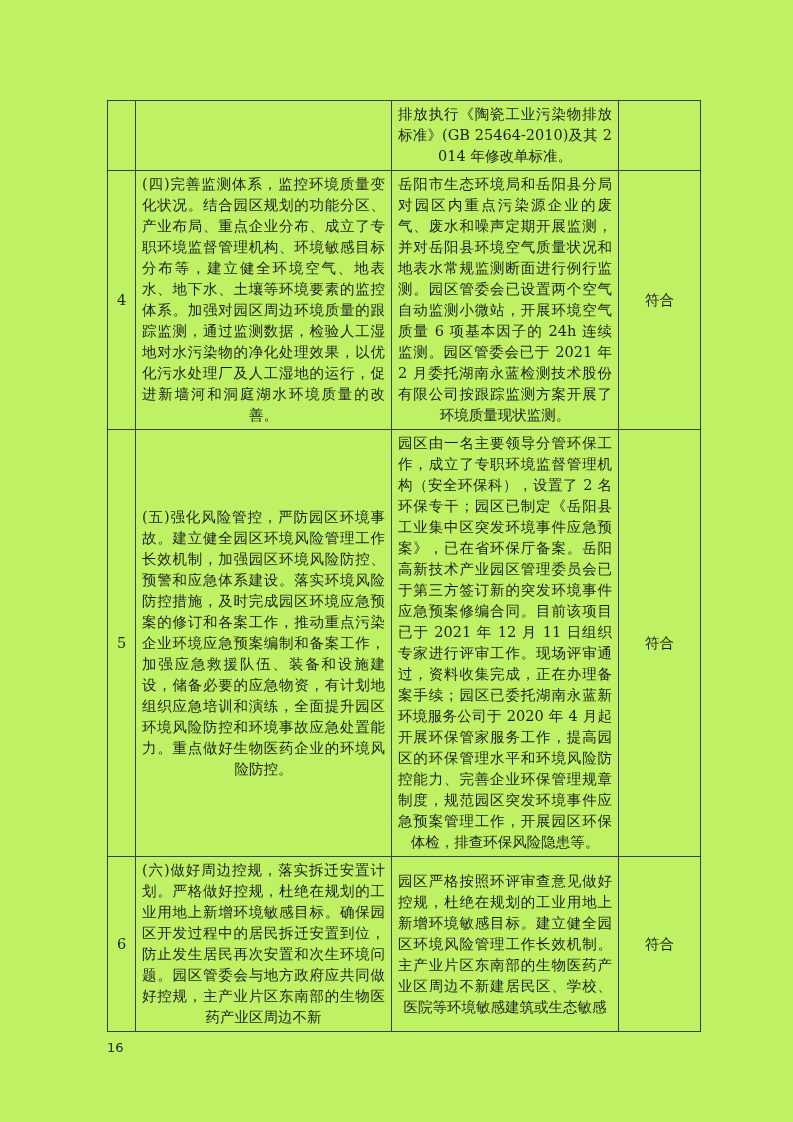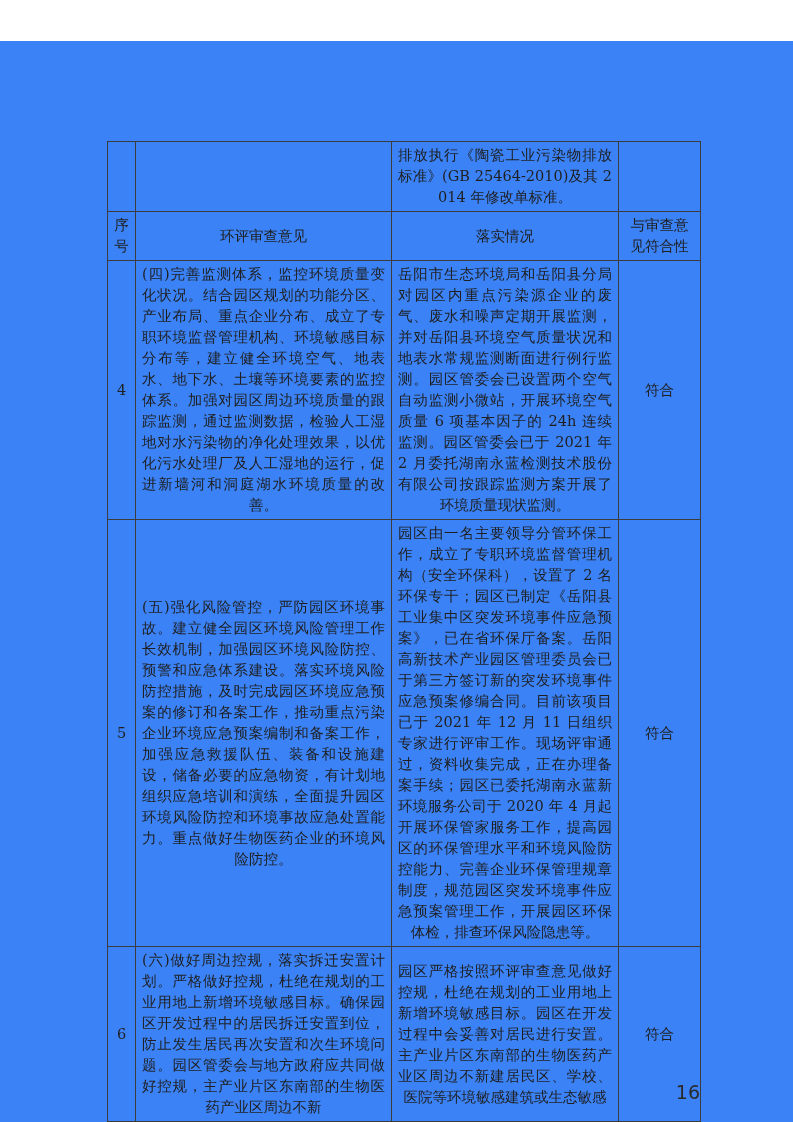--- a/index.html
+++ b/index.html
@@ -11,22 +11,21 @@
     width: 793px;
     height: 1122px;
     position: relative;
     font-family: "DejaVu Serif", serif;
     color: #1f1f1f;
     overflow: hidden;
   }
   .sheet {
     position: absolute;
     inset: 0;
-    background: #3b82f6;
-    margin-top: 41px;
+    background: #bef264;
   }
   table.review {
     position: absolute;
     left: 107px;
     top: 100px;
     width: 593px;
     border-collapse: collapse;
     table-layout: fixed;
   }
   table.review td {
@@ -54,22 +53,22 @@
   td.head-cell {
     text-align: center;
     line-height: 19px;
     font-size: 14.5px;
   }
   .pageno {
     position: absolute;
     left: 107px;
     top: 1040px;
     width: 593px;
-    text-align: right;
-    font-size: 19px;
+    text-align: left;
+    font-size: 13px;
     font-family: "DejaVu Sans", sans-serif;
     color: #2a2a2a;
   }
 </style>
 </head>
 <body>
 
 <div class="sheet">
 
   <table class="review">
@@ -81,45 +80,39 @@
     </colgroup>
 
     <tbody>
         <tr class="row-cont">
       <td class="cell-center"></td>
       <td class="cell-text"></td>
       <td class="cell-text">排放执行《陶瓷工业污染物排放标准》(GB 25464-2010)及其 2014 年修改单标准。</td>
       <td class="cell-center"></td>
     </tr>
 
-    <tr class="row-head">
-      <td class="head-cell">序号</td>
-      <td class="head-cell">环评审查意见</td>
-      <td class="head-cell">落实情况</td>
-      <td class="head-cell">与审查意见符合性</td>
-    </tr>
 
     <tr class="row-4">
       <td class="cell-center">4</td>
       <td class="cell-text">(四)完善监测体系，监控环境质量变化状况。结合园区规划的功能分区、产业布局、重点企业分布、成立了专职环境监督管理机构、环境敏感目标分布等，建立健全环境空气、地表水、地下水、土壤等环境要素的监控体系。加强对园区周边环境质量的跟踪监测，通过监测数据，检验人工湿地对水污染物的净化处理效果，以优化污水处理厂及人工湿地的运行，促进新墙河和洞庭湖水环境质量的改善。</td>
       <td class="cell-text">岳阳市生态环境局和岳阳县分局对园区内重点污染源企业的废气、废水和噪声定期开展监测，并对岳阳县环境空气质量状况和地表水常规监测断面进行例行监测。园区管委会已设置两个空气自动监测小微站，开展环境空气质量 6 项基本因子的 24h 连续监测。园区管委会已于 2021 年 2 月委托湖南永蓝检测技术股份有限公司按跟踪监测方案开展了环境质量现状监测。</td>
       <td class="cell-center">符合</td>
     </tr>
 
     <tr class="row-5">
       <td class="cell-center">5</td>
       <td class="cell-text">(五)强化风险管控，严防园区环境事故。建立健全园区环境风险管理工作长效机制，加强园区环境风险防控、预警和应急体系建设。落实环境风险防控措施，及时完成园区环境应急预案的修订和各案工作，推动重点污染企业环境应急预案编制和备案工作，加强应急救援队伍、装备和设施建设，储备必要的应急物资，有计划地组织应急培训和演练，全面提升园区环境风险防控和环境事故应急处置能力。重点做好生物医药企业的环境风险防控。</td>
       <td class="cell-text">园区由一名主要领导分管环保工作，成立了专职环境监督管理机构（安全环保科），设置了 2 名环保专干；园区已制定《岳阳县工业集中区突发环境事件应急预案》，已在省环保厅备案。岳阳高新技术产业园区管理委员会已于第三方签订新的突发环境事件应急预案修编合同。目前该项目已于 2021 年 12 月 11 日组织专家进行评审工作。现场评审通过，资料收集完成，正在办理备案手续；园区已委托湖南永蓝新环境服务公司于 2020 年 4 月起开展环保管家服务工作，提高园区的环保管理水平和环境风险防控能力、完善企业环保管理规章制度，规范园区突发环境事件应急预案管理工作，开展园区环保体检，排查环保风险隐患等。</td>
       <td class="cell-center">符合</td>
     </tr>
 
     <tr class="row-6">
       <td class="cell-center">6</td>
       <td class="cell-text">(六)做好周边控规，落实拆迁安置计划。严格做好控规，杜绝在规划的工业用地上新增环境敏感目标。确保园区开发过程中的居民拆迁安置到位，防止发生居民再次安置和次生环境问题。园区管委会与地方政府应共同做好控规，主产业片区东南部的生物医药产业区周边不新</td>
-      <td class="cell-text">园区严格按照环评审查意见做好控规，杜绝在规划的工业用地上新增环境敏感目标。园区在开发过程中会妥善对居民进行安置。主产业片区东南部的生物医药产业区周边不新建居民区、学校、医院等环境敏感建筑或生态敏感</td>
+      <td class="cell-text">园区严格按照环评审查意见做好控规，杜绝在规划的工业用地上新增环境敏感目标。建立健全园区环境风险管理工作长效机制。主产业片区东南部的生物医药产业区周边不新建居民区、学校、医院等环境敏感建筑或生态敏感</td>
       <td class="cell-center">符合</td>
     </tr>
   </tbody>
     </table>
 
   <div class="pageno">16</div>
 
 </div>
 
 </body></html>

